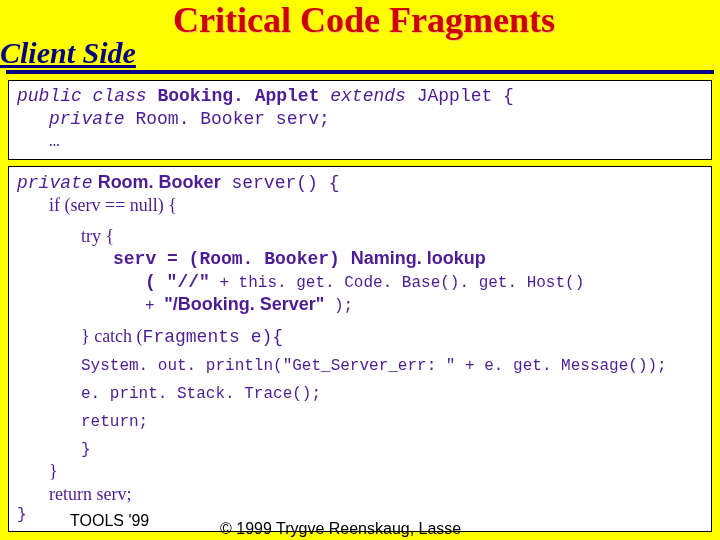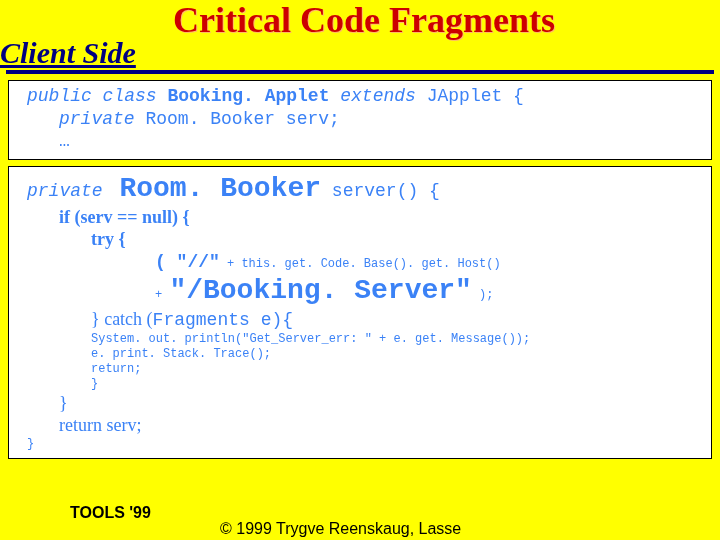--- a/index.html
+++ b/index.html
@@ -31,47 +31,47 @@
     margin-top: -2px;
   }
   .hr {
     border-top: 4px solid #000080;
     margin: 0 6px 6px 6px;
   }
   .codebox {
     background: #ffffff;
     border: 1px solid #000;
     margin: 4px 8px 6px 8px;
-    padding: 4px 8px 6px 18px;
+    padding: 4px 8px 6px 8px;
     font-family: "Courier New", Courier, monospace;
     font-size: 18px;
     line-height: 1.25;
-    color: #3b82f6;
+    color: #4c1d95;
   }
   .kw { font-style: italic; }
   .b { font-weight: bold; }
   .serif { font-family: "Times New Roman", Times, serif; }
-  .serif-b { font-family: "Times New Roman", Times, serif; font-weight: bold; }
+  .serif-b { font-family: "Times New Roman", Times, serif; font-weight: normal; }
   .ind1 { padding-left: 32px; display: block; }
-  .ind2 { padding-left: 64px; display: block; }
+  .ind2 { padding-left: 64px; display: block; margin-top: 8px; }
   .ind3 { padding-left: 96px; display: block; }
   .ind4 { padding-left: 128px; display: block; }
-  .sm { font-size: 12px; }
+  .sm { font-size: 16px; }
   .footer {
     position: absolute;
     bottom: 2px;
     left: 0;
     width: 100%;
     font-family: Arial, Helvetica, sans-serif;
     font-size: 16px;
     color: #000;
   }
-  .footer .left { position: absolute; left: 70px; bottom: 16px; font-weight: bold; }
+  .footer .left { position: absolute; left: 70px; bottom: 8px; }
   .footer .right { position: absolute; left: 220px; bottom: 0; }
-  .bigmono { font-size: 28px; font-weight: bold; font-family: Liberation Mono, monospace; }
+  .bigmono { font-size: 18px; font-weight: bold; font-family: Liberation Sans, sans-serif; }
 </style>
 </head>
 <body>
 
 <div class="title">Critical Code Fragments</div>
 <div class="subtitle">Client Side</div>
 <div class="hr"></div>
 
 <div class="codebox">
   <div>
@@ -82,20 +82,23 @@
   </div>
   <div class="ind1">…</div>
 </div>
 
 <div class="codebox">
   <div>
     <span class="kw">private</span><span class="bigmono"> Room. Booker</span><span> server() {</span>
   </div>
   <div class="ind1 serif-b">if (serv == null) {</div>
   <div class="ind2 serif-b">try {</div>
+  <div class="ind3">
+    <span class="b">serv = (Room. Booker) </span><span class="bigmono">Naming. lookup</span>
+  </div>
   <div class="ind4">
     <span class="b">( "//"</span><span class="sm"> + this. get. Code. Base(). get. Host()</span>
   </div>
   <div class="ind4">
     <span class="sm">+ </span><span class="bigmono">"/Booking. Server"</span><span class="sm"> );</span>
   </div>
   <div class="ind2">
     <span class="serif">} catch (</span><span>Fragments e){</span>
   </div>
   <div class="ind2 sm">System. out. println("Get_Server_err: " + e. get. Message());</div>

